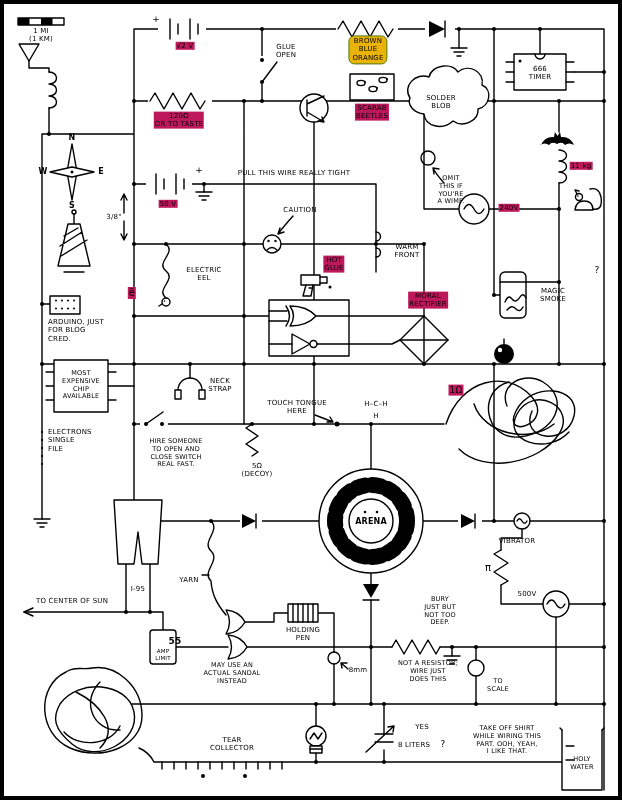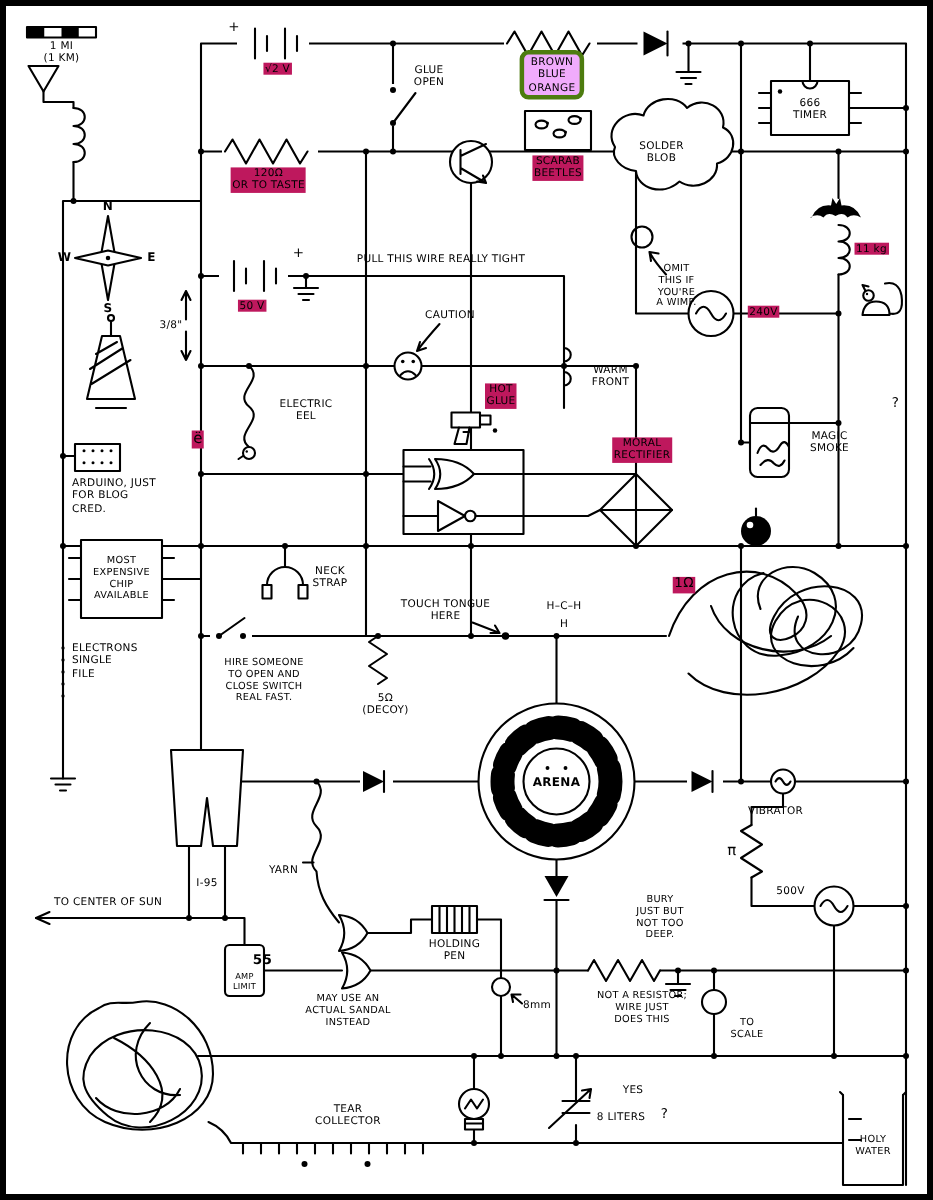--- a/index.html
+++ b/index.html
@@ -8,21 +8,21 @@
   #art path,#art rect,#art circle,#art ellipse,#art polygon,#art polyline,#art line{stroke:#000;stroke-width:1.4;fill:none;stroke-linecap:round;stroke-linejoin:round;}
   #art .f{fill:#fff;}
   #art .m{fill:#fff;stroke:none;}
   #art .k{fill:#000;stroke:none;}
   #art .dot{fill:#000;stroke:none;}
   #art .seg{stroke-width:16;stroke-dasharray:9 6.5;}
   .labels{position:absolute;inset:0;z-index:2;}
   .lbl{position:absolute;transform:translate(-50%,-50%);text-align:center;white-space:pre-line;font-size:7px;line-height:1.2;color:#000;letter-spacing:.2px;}
   .left{transform:none;text-align:left;}
   .bg{background:#be185d;padding:0 1px;}
-  .bubble{background:#f0abfc;border:3px solid #4d7c0f;border-radius:6px;padding:1px 3px;}
+  .bubble{background:#eab308;border:1px solid #4d7c0f;border-radius:6px;padding:1px 3px;}
   .s5{font-size:5.5px;} .s6{font-size:6.5px;} .s8{font-size:8px;} .s9{font-size:9px;} .s10{font-size:10px;}
   .b{font-weight:bold;}
 </style>
 </head>
 <body>
 
 <div class="page">
 
 <svg id="art" width="622" height="800" viewBox="0 0 622 800">
 
@@ -515,19 +515,23 @@
 INSTEAD</div>
   <div class="lbl" style="left:354px;top:666px">8mm</div>
   <div class="lbl s6" style="left:424px;top:668px">NOT A RESISTOR;
 WIRE JUST
 DOES THIS</div>
   <div class="lbl s6" style="left:494px;top:682px">TO
 SCALE</div>
   <div class="lbl" style="left:410px;top:741px">8 LITERS</div>
   <div class="lbl" style="left:418px;top:723px">YES</div>
   <div class="lbl s9" style="left:439px;top:740px">?</div>
+  <div class="lbl s6" style="left:503px;top:737px">TAKE OFF SHIRT
+WHILE WIRING THIS
+PART. OOH, YEAH,
+I LIKE THAT.</div>
   <div class="lbl s6" style="left:578px;top:760px">HOLY
 WATER</div>
   <div class="lbl" style="left:228px;top:740px">TEAR
 COLLECTOR</div>
 </div>
 
 </div>
 
 </body></html>

